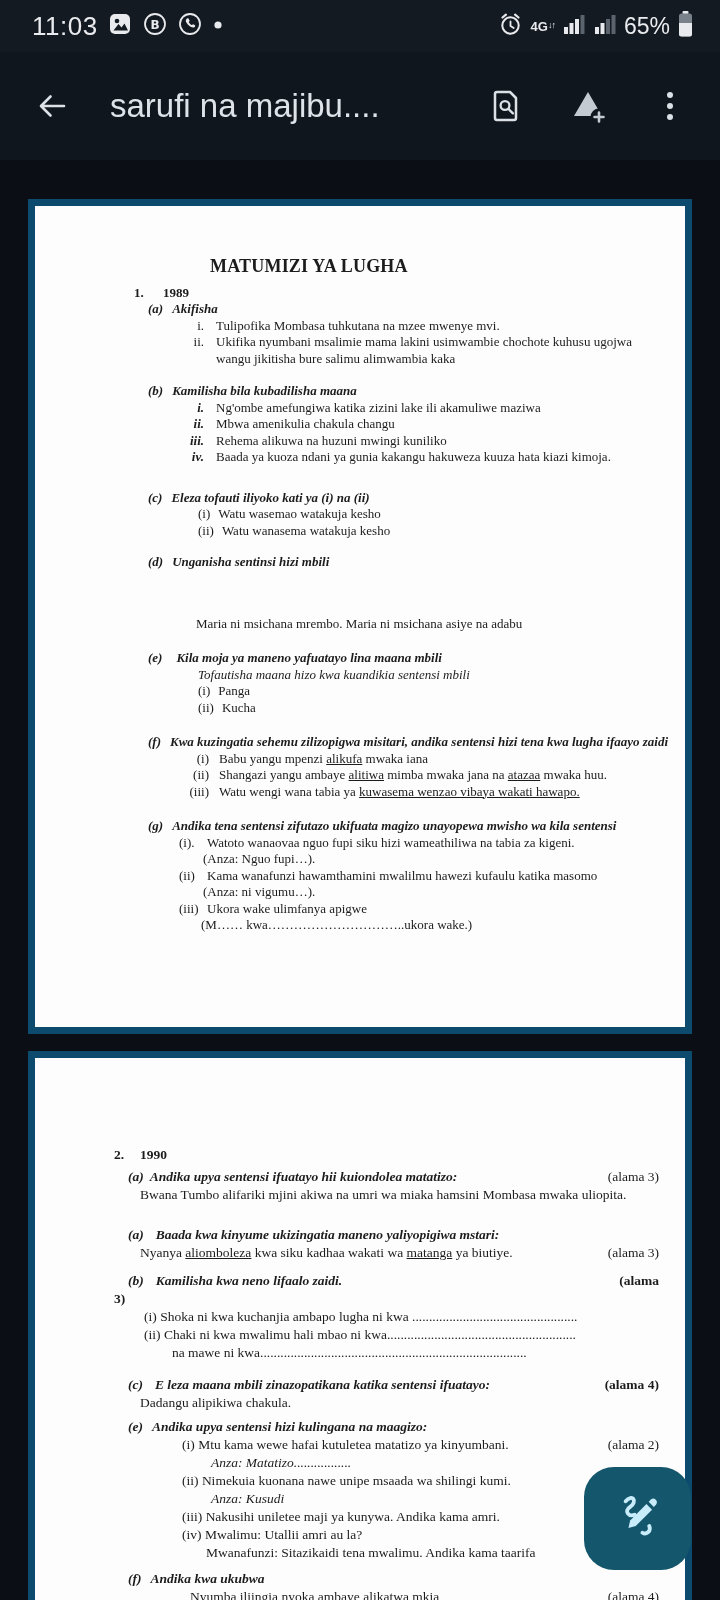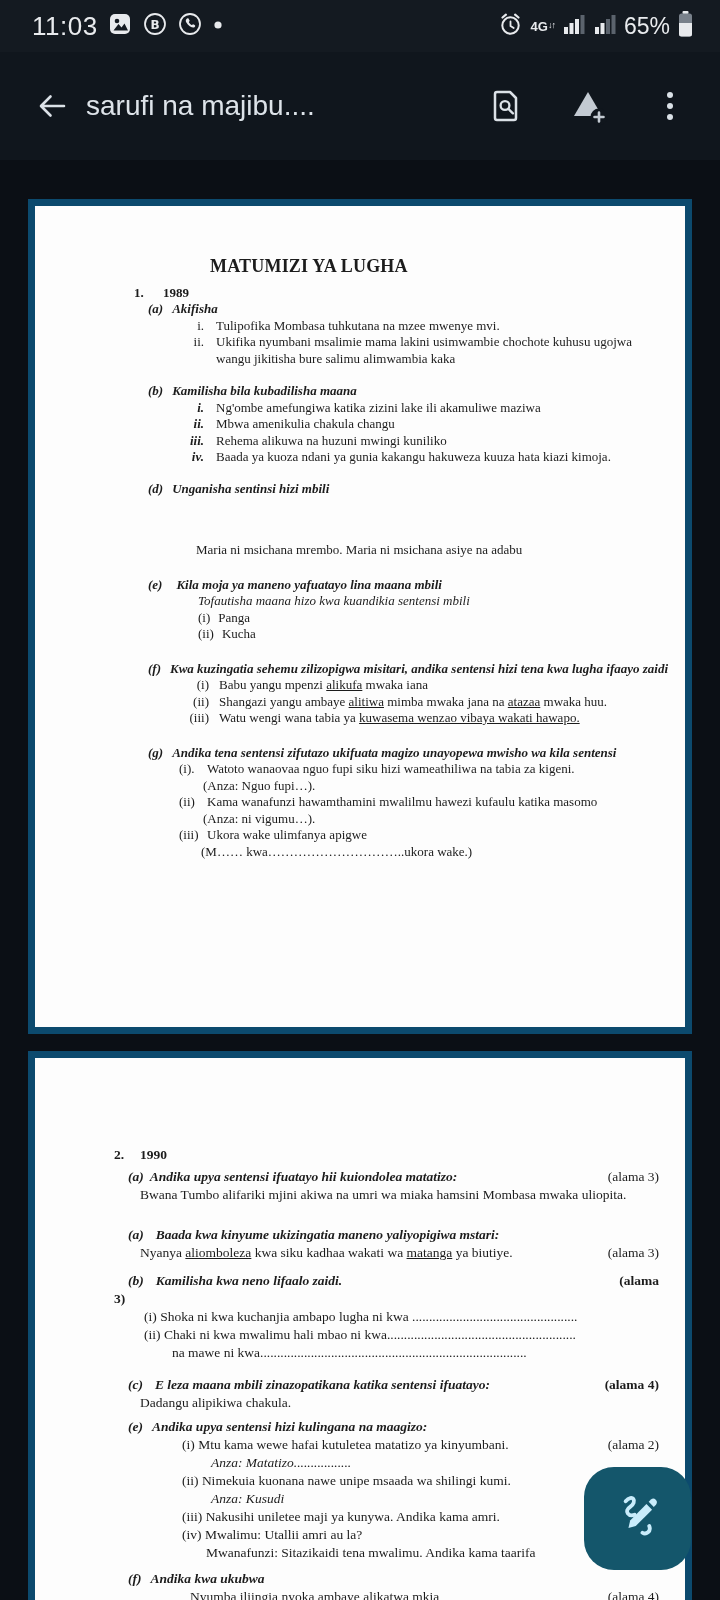--- a/index.html
+++ b/index.html
@@ -12,21 +12,21 @@
   .sb-time{font-size:26px;letter-spacing:.5px;}
   .sb-right{display:flex;align-items:center;gap:7px;margin-left:auto;margin-right:26px;}
   .sb-pct{font-size:23px;}
   .fourg{display:flex;flex-direction:row;align-items:center;line-height:1;}
   .fourg .g{font-size:13px;font-weight:bold;}
   .fourg .arr{font-size:9px;margin-top:-1px;letter-spacing:-1px;}
   
   .app-bar{position:absolute;left:0;top:52px;width:720px;height:108px;background:#10161d;
            display:flex;align-items:center;color:#dde3e9;}
   .ab-back{margin-left:30px;width:44px;height:44px;display:flex;align-items:center;justify-content:center;}
-  .ab-title{font-size:28px;margin-left:12px;color:#dde3e9;white-space:nowrap;overflow:hidden;max-width:360px;}
+  .ab-title{font-size:33px;margin-left:36px;color:#dde3e9;white-space:nowrap;overflow:hidden;max-width:360px;}
   .ab-actions{display:flex;align-items:center;gap:38px;margin-left:auto;margin-right:28px;}
   .ab-btn{width:44px;height:44px;display:flex;align-items:center;justify-content:center;}
   
   .content{position:absolute;left:0;top:160px;width:720px;height:1440px;background:#0b0f15;}
   .page{position:absolute;left:28px;width:664px;background:#fdfdfd;border:7px solid #0c4a6e;box-sizing:border-box;
         color:#1c1c1c;font-family:"Liberation Serif",serif;}
   .page1{top:39px;height:835px;}
   .page2{top:891px;height:560px;}
   
   .p1{padding:52px 30px 0 99px;font-size:13px;line-height:16.5px;}
@@ -214,20 +214,25 @@
           <div class="ritem">
               <span class="rn bi">iii.</span>
               <span class="rt">Rehema alikuwa na huzuni mwingi kuniliko</span>
             </div>
           <div class="ritem">
               <span class="rn bi">iv.</span>
               <span class="rt">Baada ya kuoza ndani ya gunia kakangu hakuweza kuuza hata kiazi kimoja.</span>
             </div>
         </div>
 
+        <div class="sec mt24">
+          <div class="sec-head"><span class="lbl">(c)</span><span class="ttl">Eleza tofauti iliyoko kati ya (i) na (ii)</span></div>
+          <div class="pitem"><span class="pn">(i)</span><span>Watu wasemao watakuja kesho</span></div>
+          <div class="pitem"><span class="pn">(ii)</span><span>Watu wanasema watakuja kesho</span></div>
+        </div>
 
         <div class="sec mt15">
           <div class="sec-head"><span class="lbl">(d)</span><span class="ttl">Unganisha sentinsi hizi mbili</span></div>
           <div class="dbody">Maria ni msichana mrembo. Maria ni msichana asiye na adabu</div>
         </div>
 
         <div class="sec mt18">
           <div class="sec-head"><span class="lbl">(e)</span><span class="ttl" style="margin-left:14px">Kila moja ya maneno yafuatayo lina maana mbili</span></div>
           <div class="esub">Tofautisha maana hizo kwa kuandikia sentensi mbili</div>
           <div class="pitem"><span class="pn">(i)</span><span>Panga</span></div>

